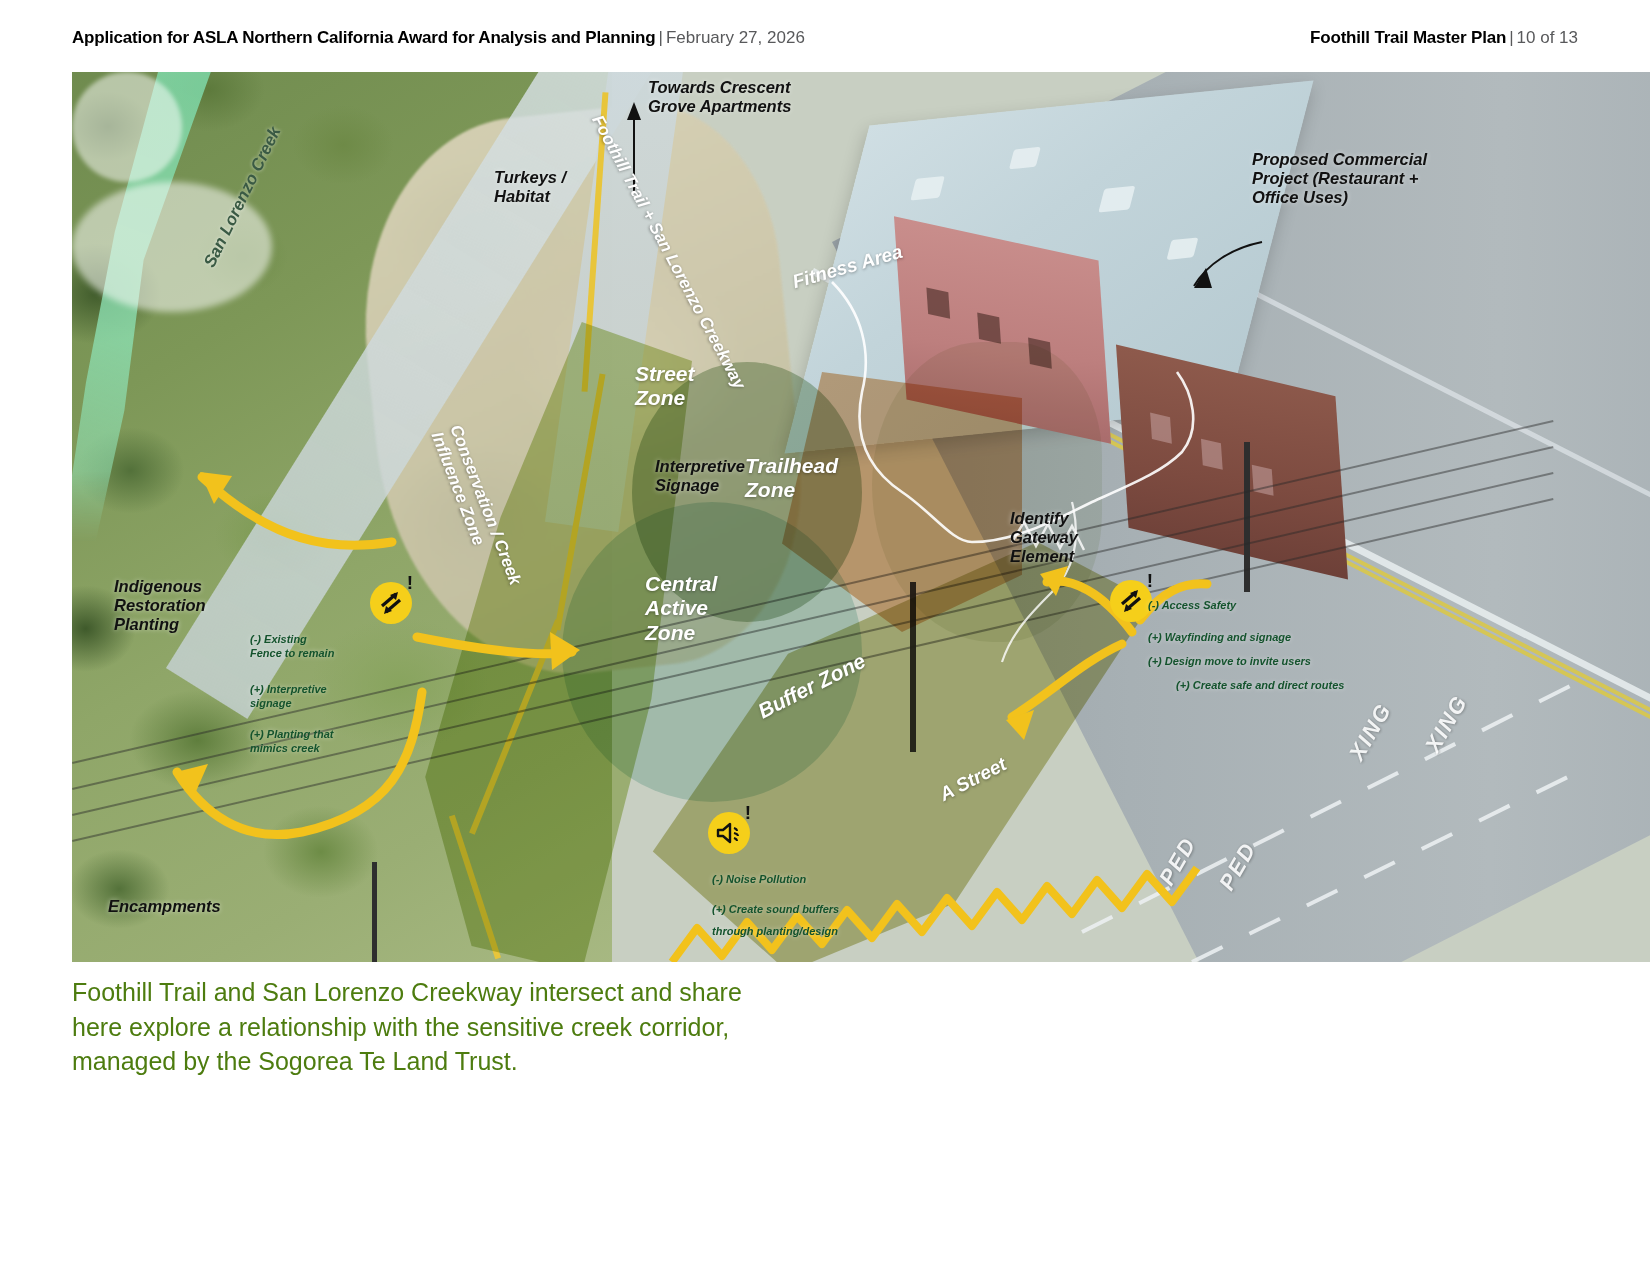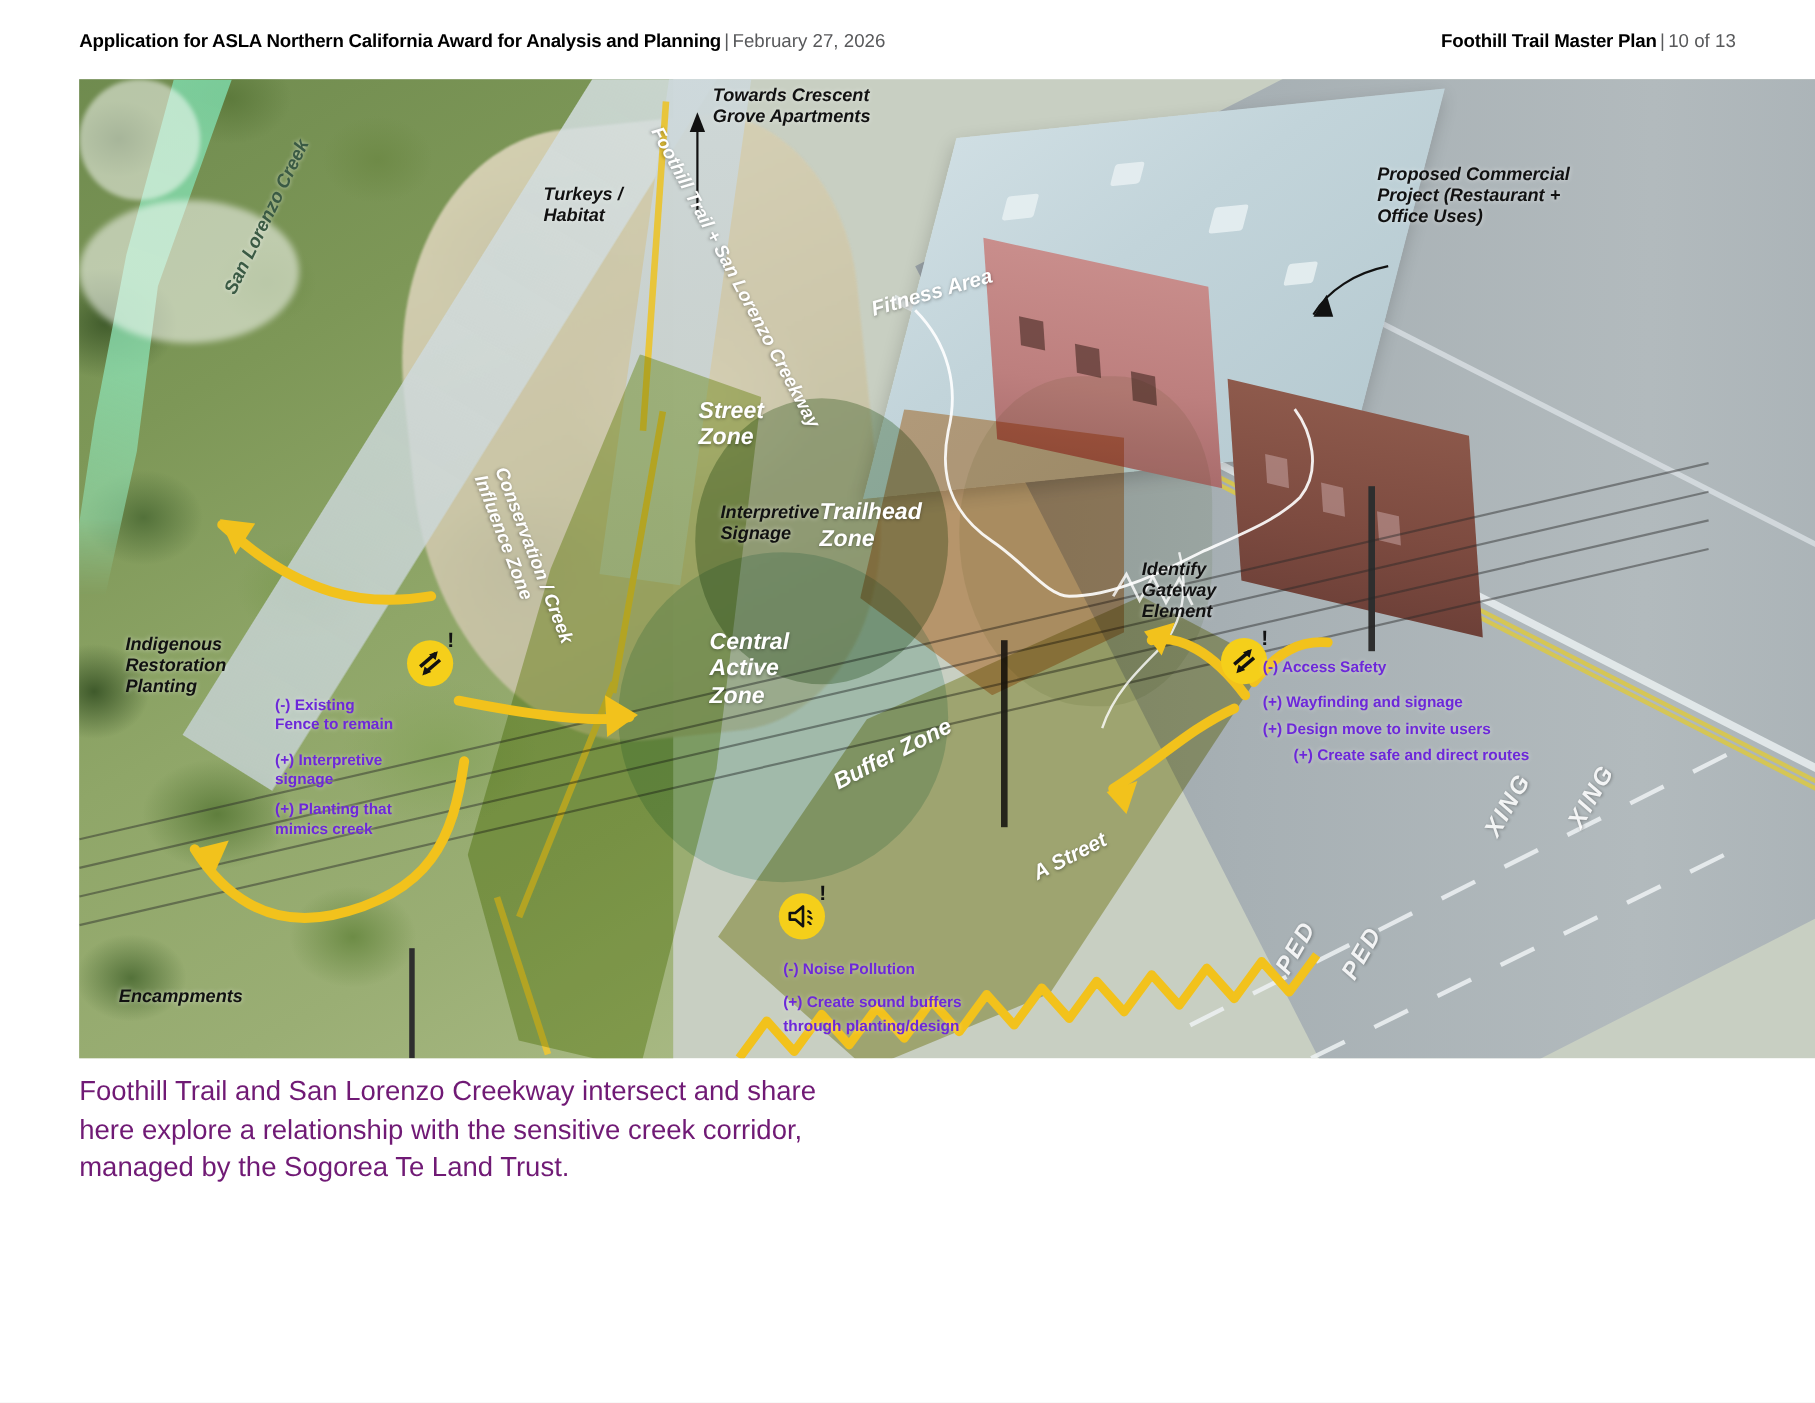--- a/index.html
+++ b/index.html
@@ -117,34 +117,34 @@
     background:rgba(255,255,255,.52);border-radius:50%;filter:blur(3px);}
 
   
   .lbl{position:absolute;white-space:pre;line-height:1.16;}
   .lbl-dark{color:#111;font-style:italic;font-weight:bold;font-size:16.5px;
     text-shadow:0 0 5px rgba(255,255,255,.55);}
   .lbl-white{color:#fff;font-style:italic;font-weight:bold;font-size:21px;
     text-shadow:0 1px 3px rgba(0,0,0,.35);}
   .lbl-white-sm{color:#fff;font-style:italic;font-weight:bold;font-size:17px;
     text-shadow:0 1px 3px rgba(0,0,0,.4);}
-  .lbl-note{color:#6d28d9;font-weight:bold;font-size:14px;line-height:1.28;
+  .lbl-note{color:#14532d;font-style:italic;font-weight:bold;font-size:11px;line-height:1.28;
     text-shadow:0 0 5px rgba(255,255,255,.5);}
 
   
   .marker{position:absolute;width:42px;height:42px;border-radius:50%;background:#f5cf1a;
     display:flex;align-items:center;justify-content:center;}
   .bang{position:absolute;right:-1px;top:-10px;color:#111;font-weight:bold;font-size:19px;
     font-family:"Liberation Sans",sans-serif;}
 
   
   .vec{position:absolute;left:0;top:0;width:1506px;height:890px;overflow:visible;pointer-events:none;}
 
   
-  .caption{position:absolute;left:72px;top:975px;width:700px;font-size:25px;color:#701a75;
+  .caption{position:absolute;left:72px;top:975px;width:700px;font-size:25px;color:#4d7c0f;
     line-height:1.38;}
 </style>
 </head>
 <body>
 
 <div class="header">
   <div class="hdr-left">
     <span class="hdr-b">Application for ASLA Northern California Award for Analysis and Planning</span><span class="hdr-sep">|</span><span class="hdr-n">February 27, 2026</span>
   </div>
   <div class="hdr-right">
@@ -272,21 +272,21 @@
 Active
 Zone</div>
   <div class="lbl lbl-white" style="left:673px;top:382px;">Trailhead
 Zone</div>
   <div class="lbl lbl-white" style="left:718px;top:200px;transform:rotate(-16deg);transform-origin:left top;font-size:19px;">Fitness Area</div>
   <div class="lbl lbl-white" style="left:682px;top:630px;transform:rotate(-27deg);transform-origin:left top;">Buffer Zone</div>
   <div class="lbl lbl-white-sm" style="left:864px;top:714px;transform:rotate(-27deg);transform-origin:left top;font-size:19px;">A Street</div>
 
   <div class="lbl lbl-dark" style="left:583px;top:385px;">Interpretive
 Signage</div>
-  <div class="lbl lbl-dark" style="left:938px;top:437px;margin-left:28px;">Identify
+  <div class="lbl lbl-dark" style="left:938px;top:437px;">Identify
 Gateway
 Element</div>
   <div class="lbl lbl-dark" style="left:42px;top:505px;">Indigenous
 Restoration
 Planting</div>
   <div class="lbl lbl-dark" style="left:36px;top:825px;">Encampments</div>
 
   <div class="lbl lbl-white-sm" style="left:1272px;top:680px;transform:rotate(-60deg);transform-origin:left top;opacity:.85;font-size:22px;letter-spacing:2px;">XING</div>
   <div class="lbl lbl-white-sm" style="left:1348px;top:672px;transform:rotate(-60deg);transform-origin:left top;opacity:.85;font-size:22px;letter-spacing:2px;">XING</div>
   <div class="lbl lbl-white-sm" style="left:1082px;top:805px;transform:rotate(-60deg);transform-origin:left top;opacity:.85;font-size:22px;letter-spacing:2px;">PED</div>

